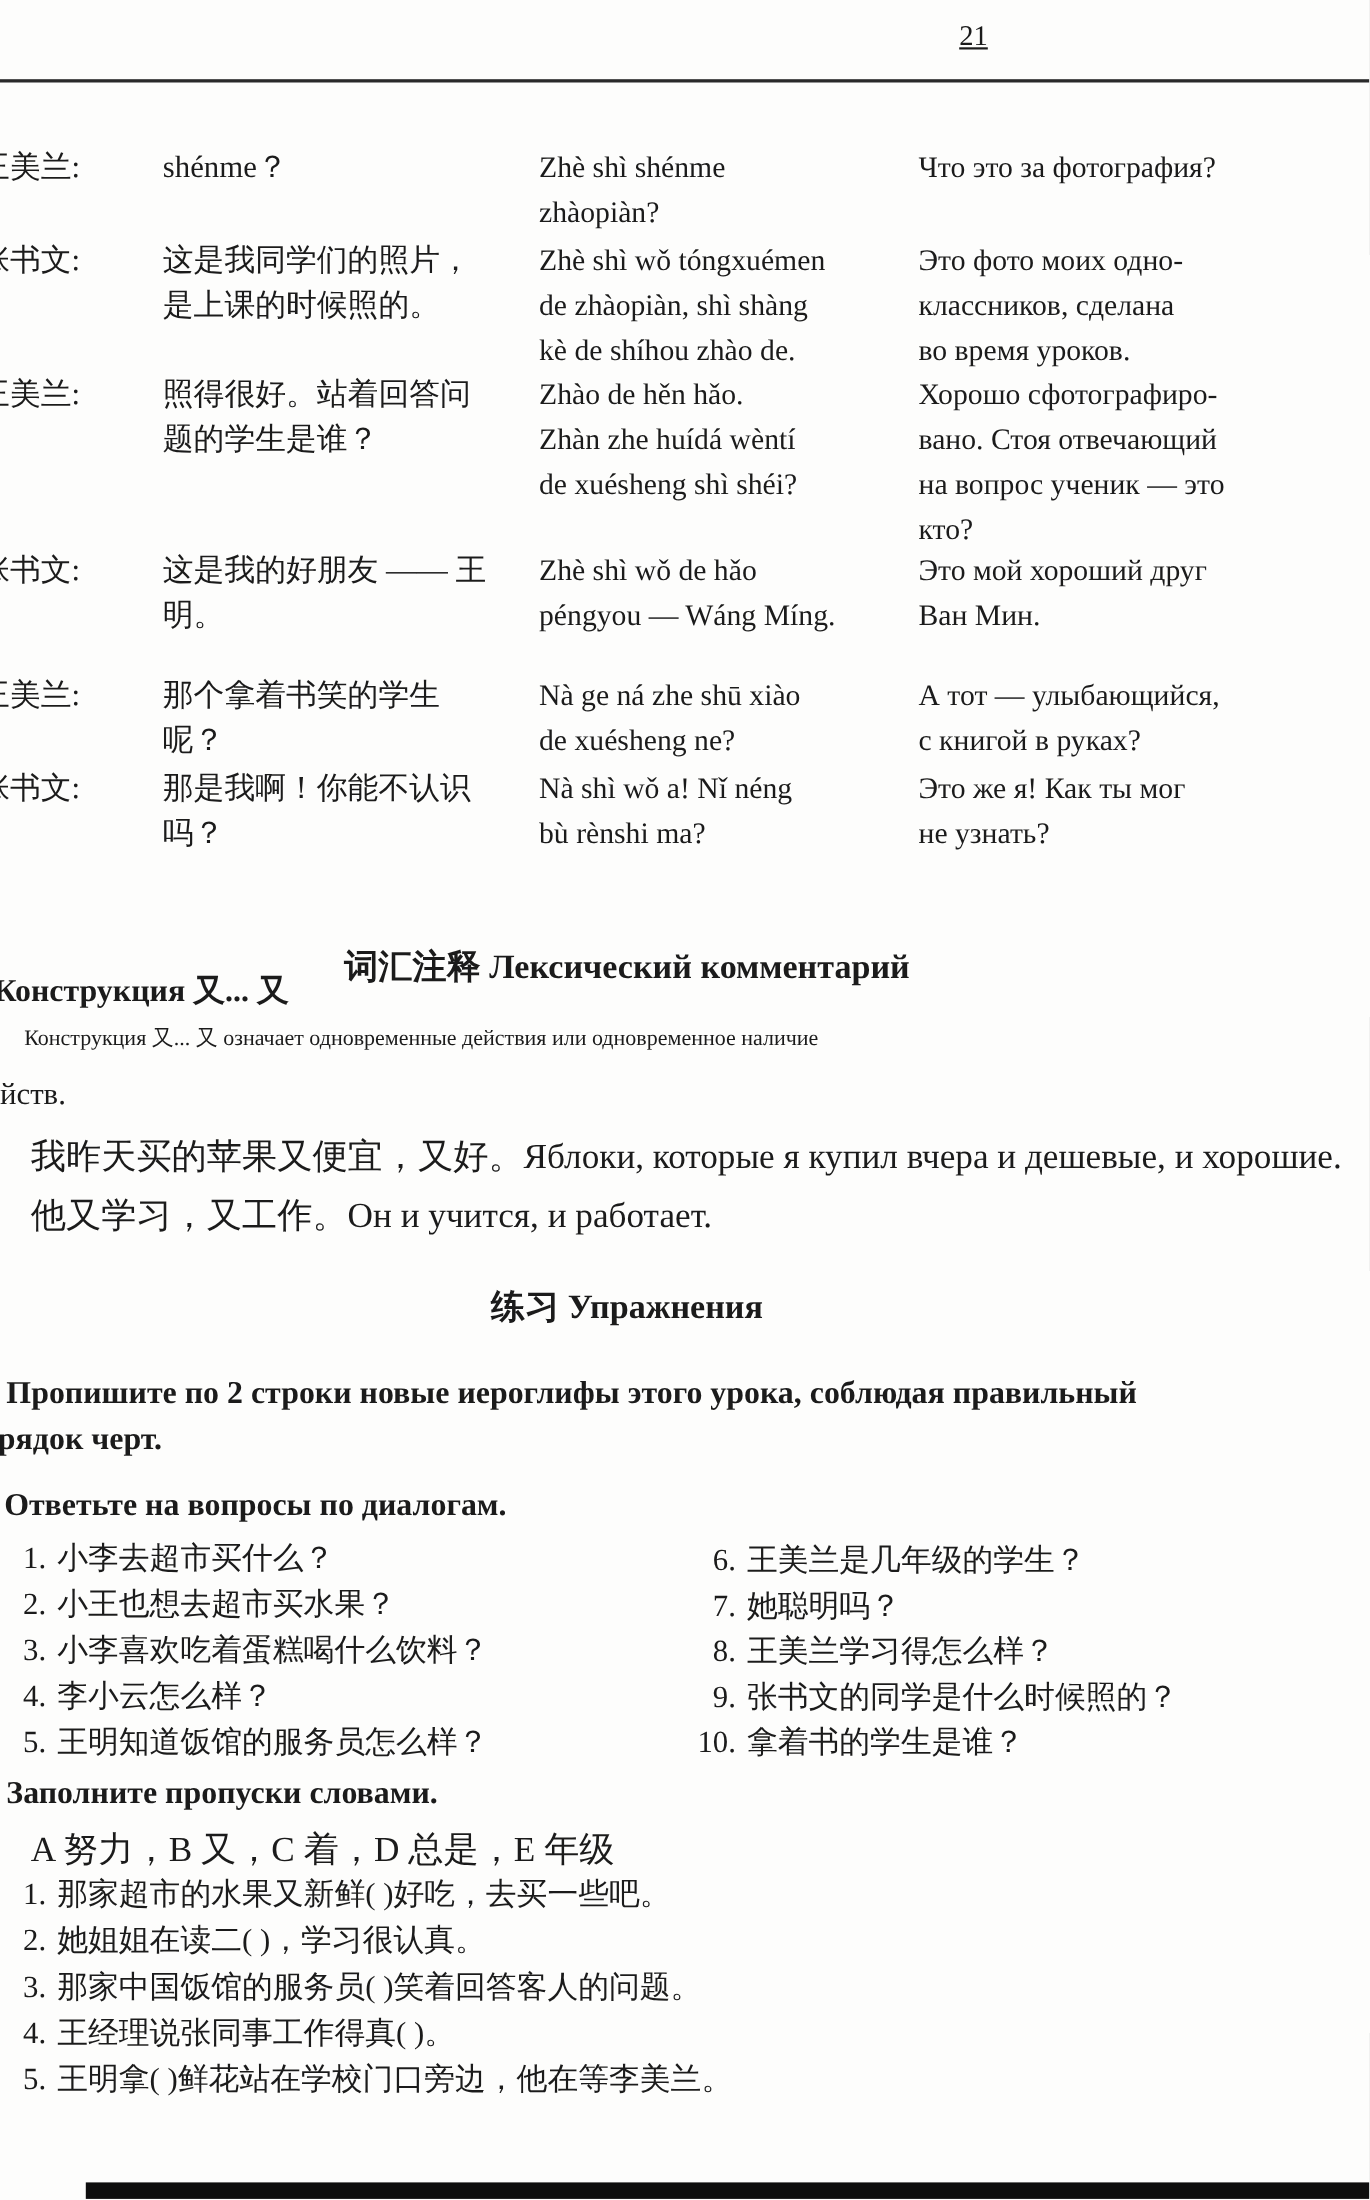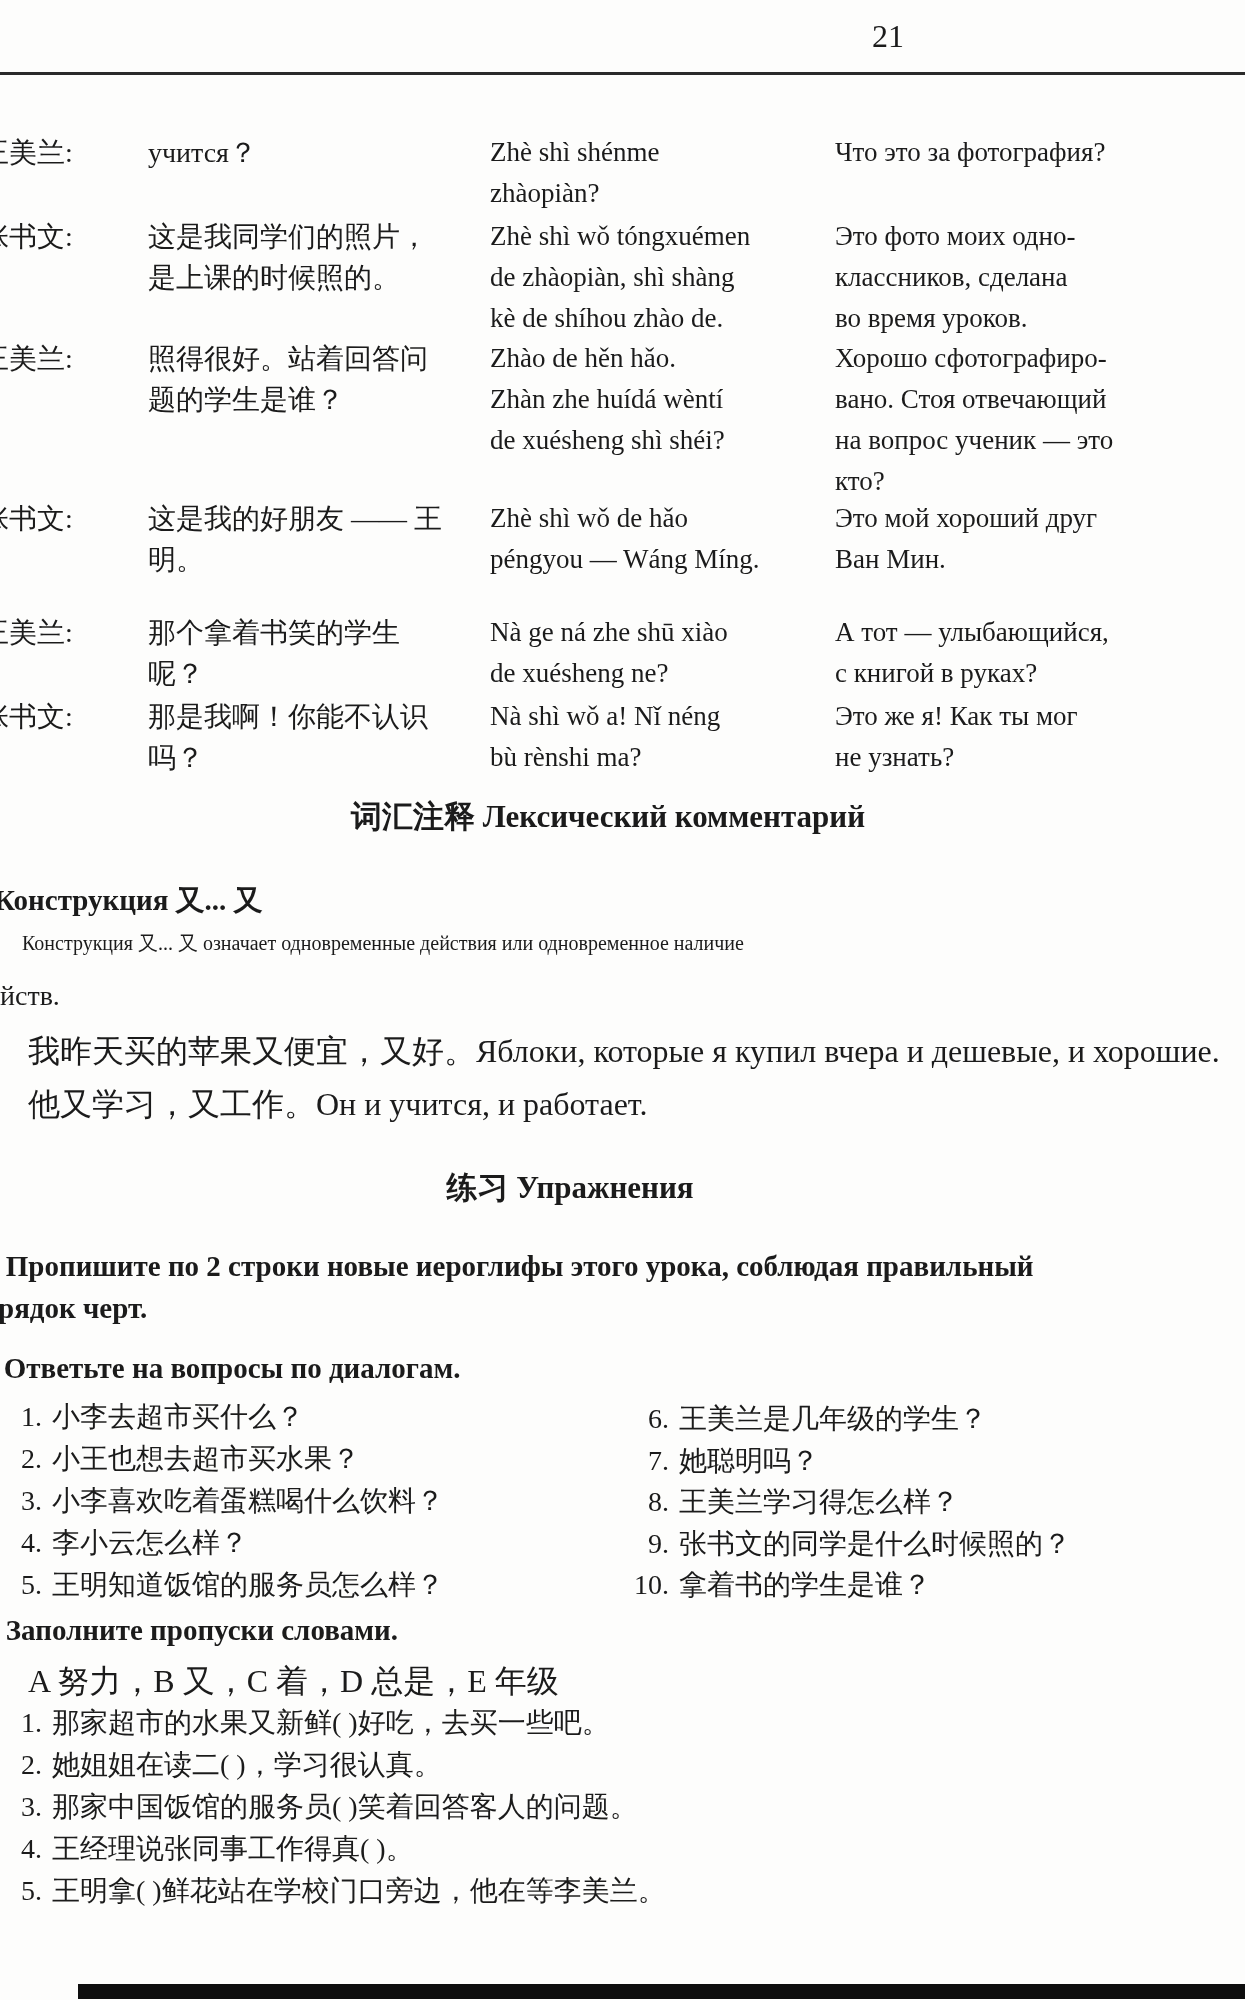--- a/index.html
+++ b/index.html
@@ -7,21 +7,21 @@
     position:relative;
     width:1245px;height:2000px;
     background:#fdfdfc;
     overflow:hidden;
     font-family:"Liberation Serif","DejaVu Serif",serif;
     color:#1b1b1b;
   }
   .abs{position:absolute;}
   .nowrap{white-space:nowrap;}
   .pre{white-space:pre-line;}
-  .page-number{font-size:32px;}
+  .page-number{font-size:26px;text-decoration:underline;}
   .top-rule{left:0;top:72px;width:1245px;height:3px;background:#2a2a2a;}
   
   .drow .cell{position:absolute;top:0;font-size:27px;line-height:41px;}
   .cell.speaker{left:-19px;width:110px;font-size:28px;white-space:nowrap;}
   .cell.chinese{left:148px;width:350px;font-size:28px;}
   .cell.pinyin{left:490px;width:340px;}
   .cell.russian{left:835px;width:330px;}
   .drow{position:absolute;left:0;width:1245px;height:41px;}
   
   .center-head{left:0;width:1140px;text-align:center;font-weight:bold;font-size:31px;white-space:nowrap;}
@@ -38,21 +38,21 @@
 </head>
 <body>
 
 <div class="page">
 
   <div class="abs page-number" style="left:872px;top:18px;">21</div>
   <div class="abs top-rule"></div>
 
   <div class="drow" style="top:132px;">
     <div class="cell speaker">王美兰:</div>
-    <div class="cell chinese pre">учится？</div>
+    <div class="cell chinese pre">shénme？</div>
     <div class="cell pinyin pre">Zhè shì shénme
 zhàopiàn?</div>
     <div class="cell russian pre">Что это за фотография?</div>
   </div>
   <div class="drow" style="top:216px;">
     <div class="cell speaker">张书文:</div>
     <div class="cell chinese pre">这是我同学们的照片，
 是上课的时候照的。</div>
     <div class="cell pinyin pre">Zhè shì wǒ tóngxuémen
 de zhàopiàn, shì shàng
@@ -94,21 +94,21 @@
   <div class="drow" style="top:696px;">
     <div class="cell speaker">张书文:</div>
     <div class="cell chinese pre">那是我啊！你能不认识
 吗？</div>
     <div class="cell pinyin pre">Nà shì wǒ a! Nǐ néng
 bù rènshi ma?</div>
     <div class="cell russian pre">Это же я! Как ты мог
 не узнать?</div>
   </div>
 
-  <div class="abs center-head" style="top:796px;margin-left:38px;">词汇注释 Лексический комментарий</div>
+  <div class="abs center-head" style="top:858px;">词汇注释 Лексический комментарий</div>
   <div class="abs bold cn-line nowrap" style="left:-6px;top:881px;font-size:29px;">Конструкция 又... 又</div>
   <div class="abs body-line nowrap" style="left:22px;top:930px;font-size:20px;">Конструкция 又... 又 означает одновременные действия или одновременное наличие</div>
   <div class="abs body-line nowrap" style="left:-14px;top:980px;font-size:28px;">ойств.</div>
   <div class="abs cn-line nowrap" style="left:28px;top:1030px;">我昨天买的苹果又便宜，又好。Яблоки, которые я  купил вчера и  дешевые,  и  хорошие.</div>
   <div class="abs cn-line nowrap" style="left:28px;top:1083px;">他又学习，又工作。Он и  учится, и  работает.</div>
 
   <div class="abs center-head" style="top:1167px;">练习 Упражнения</div>
 
   <div class="abs ex-head nowrap" style="left:-16px;top:1250px;">1  Пропишите по 2 строки новые иероглифы этого урока, соблюдая правильный</div>
   <div class="abs ex-head nowrap" style="left:-2px;top:1292px;">рядок черт.</div>

